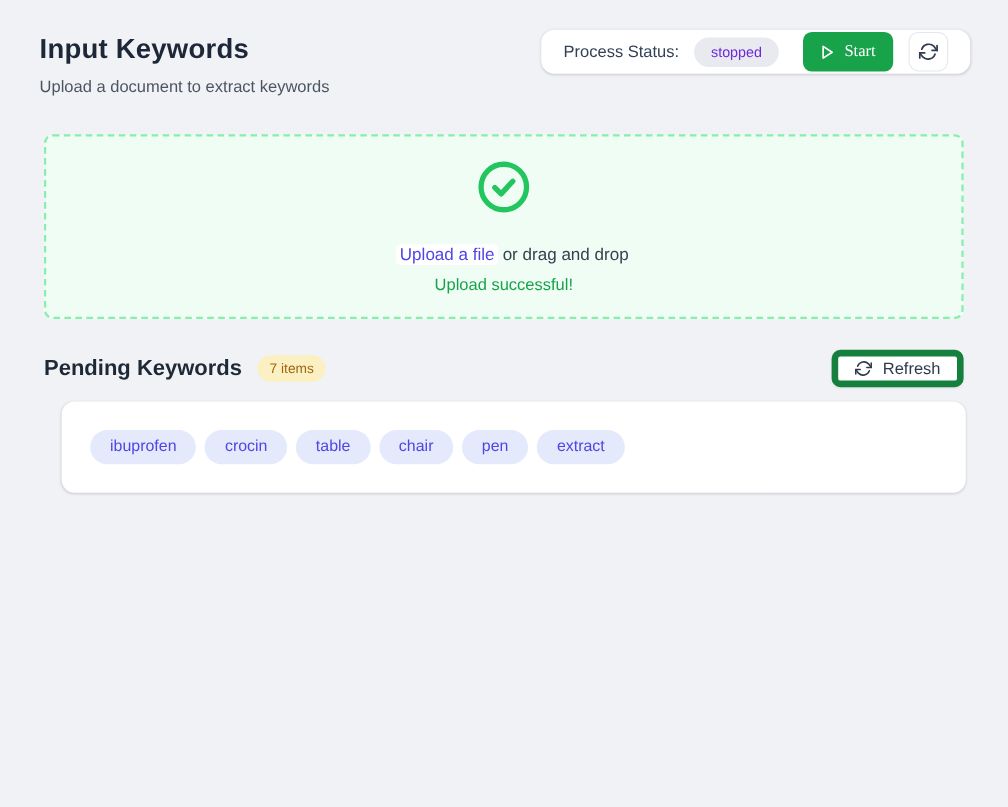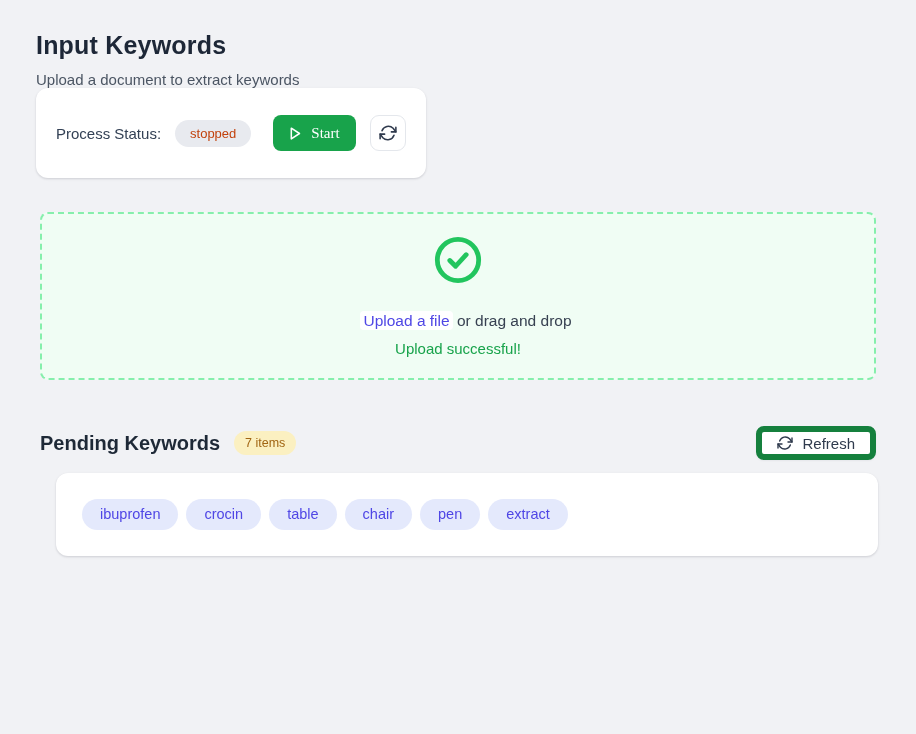--- a/index.html
+++ b/index.html
@@ -12,48 +12,47 @@
     color: #1e2937;
     overflow: hidden;
   }
 
   
   .top-row {
     display: flex;
     justify-content: space-between;
     align-items: flex-start;
     padding: 27px 34px 0 36px;
-    flex-direction: column;
   }
   .page-title {
     font-size: 25px;
     font-weight: 700;
     color: #1d2737;
     margin: 4px 0 0;
     letter-spacing: 0.2px;
   }
   .page-subtitle {
     font-size: 15px;
     color: #4b5563;
     margin: 11px 0 0;
   }
 
   .status-card {
     background: #ffffff;
     border-radius: 12px;
     box-shadow: 0 1px 2px rgba(16,24,40,.06), 0 1px 3px rgba(16,24,40,.10);
-    padding: 27px 20px;
+    padding: 2px 20px;
     display: flex;
     align-items: center;
     gap: 14px;
   }
   .status-label { font-size: 15px; color: #334155; }
   .status-badge {
     background: #e8eaef;
-    color: #c2410c;
+    color: #6d28d9;
     border-radius: 999px;
     padding: 6px 15px;
     font-size: 13px;
   }
   .start-btn {
     background: var(--accent-green, #18a34b);
     color: #ffffff;
     border: none;
     border-radius: 8px;
     height: 36px;
@@ -112,21 +111,21 @@
     color: var(--accent-green, #16a34a);
     font-size: 15px;
     margin-top: 10px;
   }
 
   
   .pending-row {
     display: flex;
     justify-content: space-between;
     align-items: center;
-    margin: 46px 40px 0 40px;
+    margin: 28px 40px 0 40px;
   }
   .pending-left { display: flex; align-items: center; gap: 14px; }
   .pending-title {
     font-size: 20px;
     font-weight: 600;
     color: #1e2937;
     margin: 0;
   }
   .count-badge {
     background: var(--badge-yellow-background, #fbf0c1);

